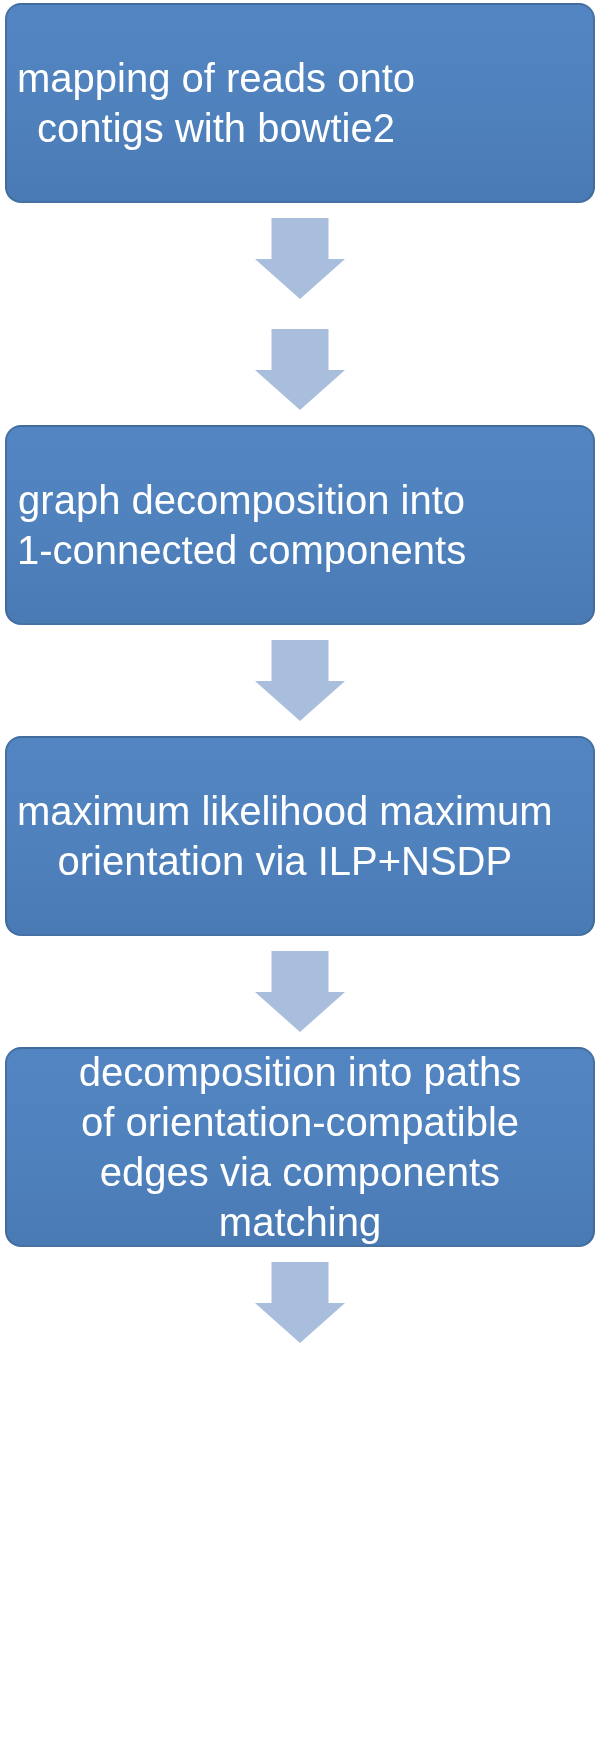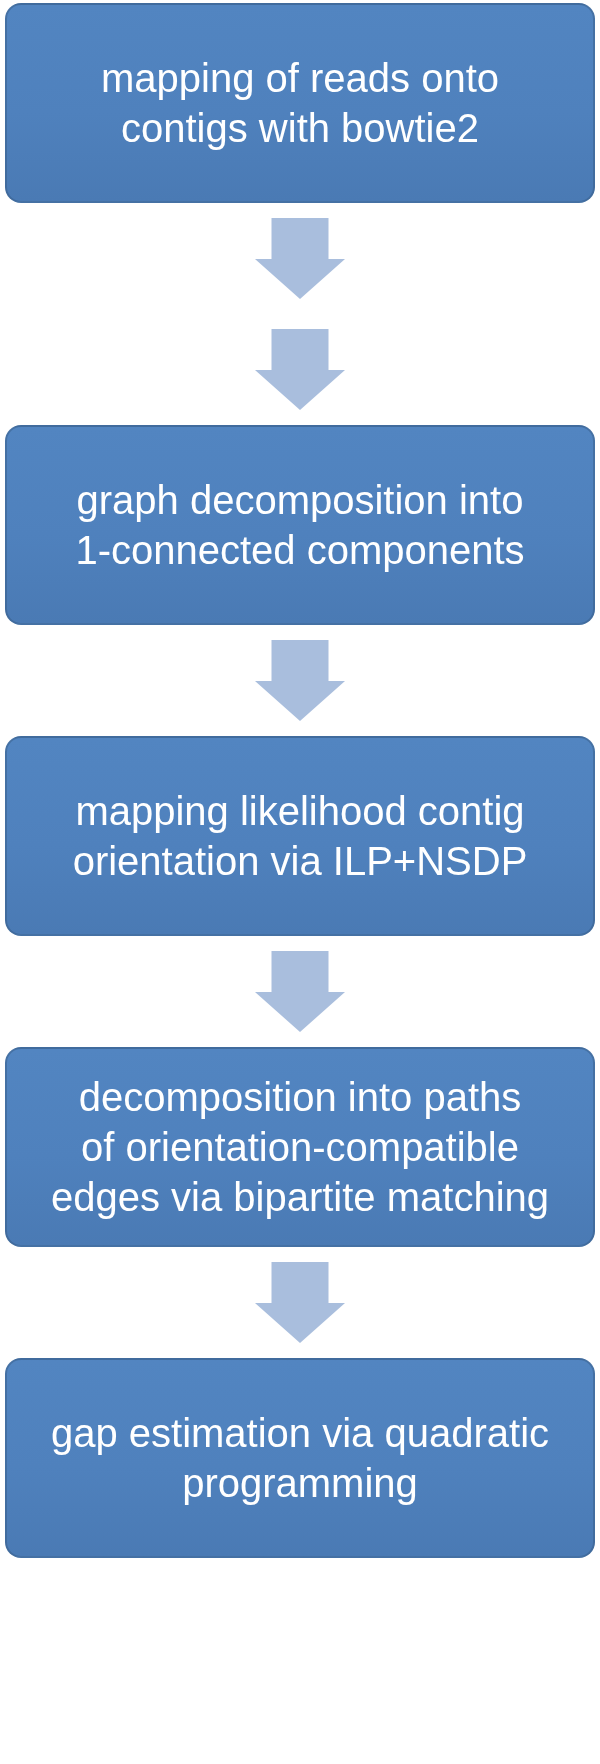--- a/index.html
+++ b/index.html
@@ -22,21 +22,20 @@
   }
   .box {
     width: 590px;
     height: 200px;
     box-sizing: border-box;
     background: linear-gradient(180deg, #5285c1 0%, #4f81bd 55%, #4a7ab4 100%);
     border: 2px solid rgba(54, 88, 128, 0.45);
     border-radius: 16px;
     display: flex;
     align-items: center;
-    justify-content: center;
     flex: 0 0 auto;
   }
   .label {
     color: #ffffff;
     font-size: 40px;
     line-height: 50px;
     text-align: center;
     white-space: pre-line;
     padding: 0 10px;
   }
@@ -84,40 +83,36 @@
 1-connected components</span>
   </div>
 
   <div class="arrow-wrap">
     <svg class="arrow-svg" viewBox="0 0 90 81" xmlns="http://www.w3.org/2000/svg">
       <polygon points="16.5,0 73.5,0 73.5,41 90,41 45,81 0,41 16.5,41"></polygon>
     </svg>
   </div>
 
   <div class="box">
-    <span class="label">mapping likelihood contig
+    <span class="label">maximum likelihood maximum
 orientation via ILP+NSDP</span>
   </div>
 
   <div class="arrow-wrap">
     <svg class="arrow-svg" viewBox="0 0 90 81" xmlns="http://www.w3.org/2000/svg">
       <polygon points="16.5,0 73.5,0 73.5,41 90,41 45,81 0,41 16.5,41"></polygon>
     </svg>
   </div>
 
   <div class="box">
     <span class="label">decomposition  into paths
 of orientation-compatible
-edges via bipartite matching</span>
+edges via components matching</span>
   </div>
 
   <div class="arrow-wrap">
     <svg class="arrow-svg" viewBox="0 0 90 81" xmlns="http://www.w3.org/2000/svg">
       <polygon points="16.5,0 73.5,0 73.5,41 90,41 45,81 0,41 16.5,41"></polygon>
     </svg>
   </div>
 
-  <div class="box">
-    <span class="label">gap estimation via quadratic
-programming</span>
-  </div>
 
 </div>
 
 </body></html>

